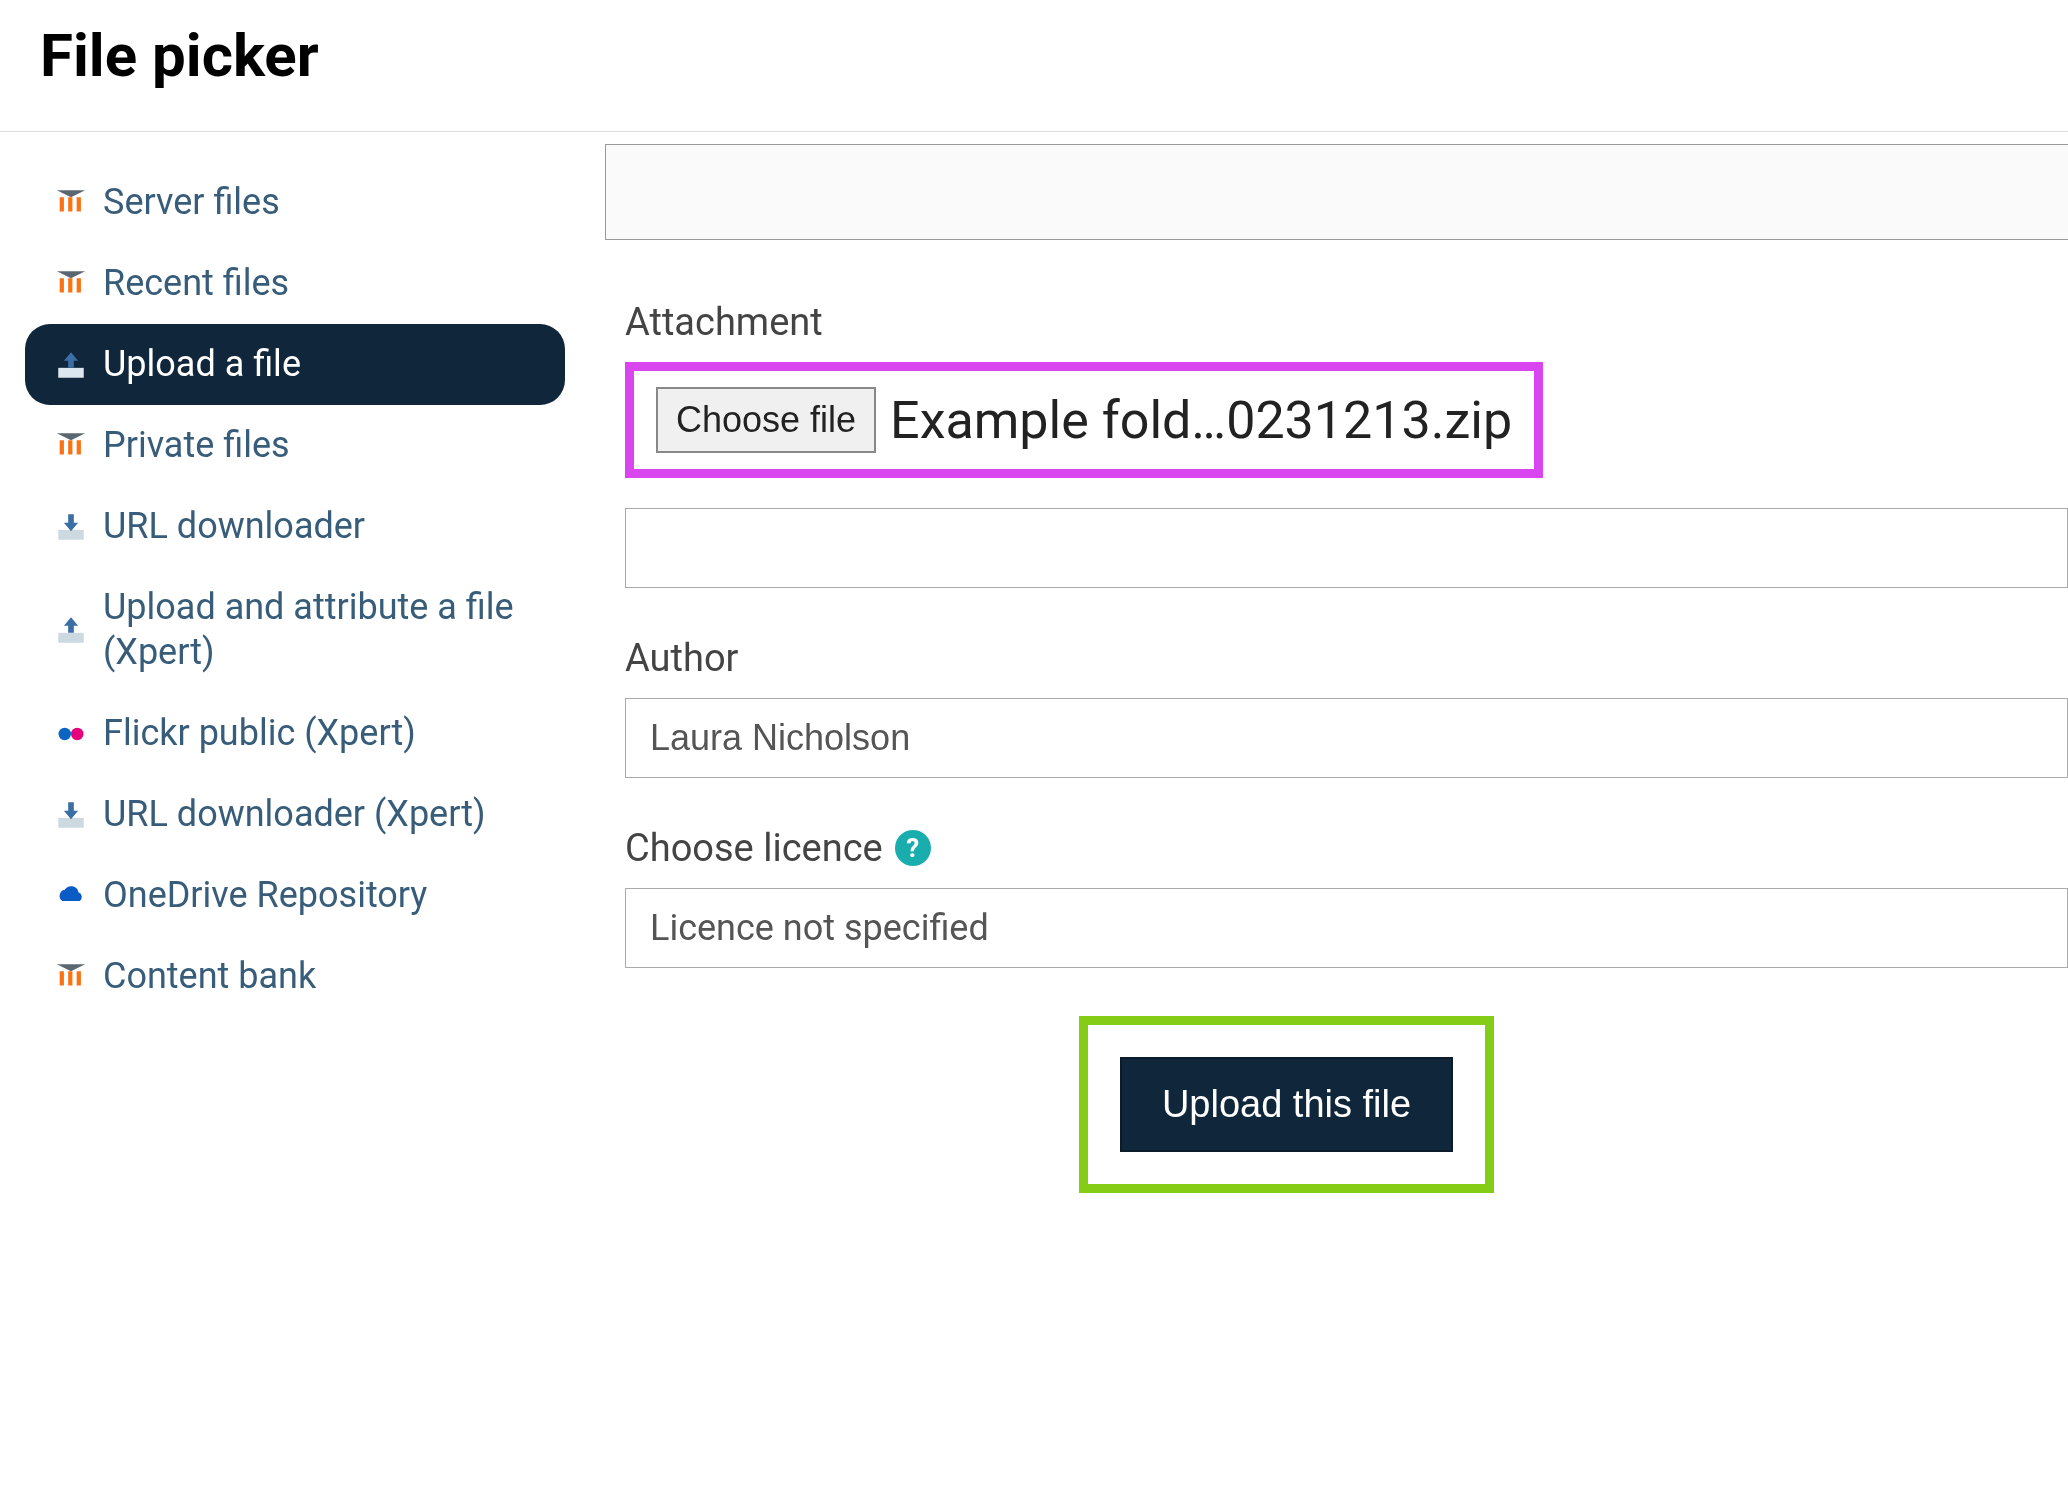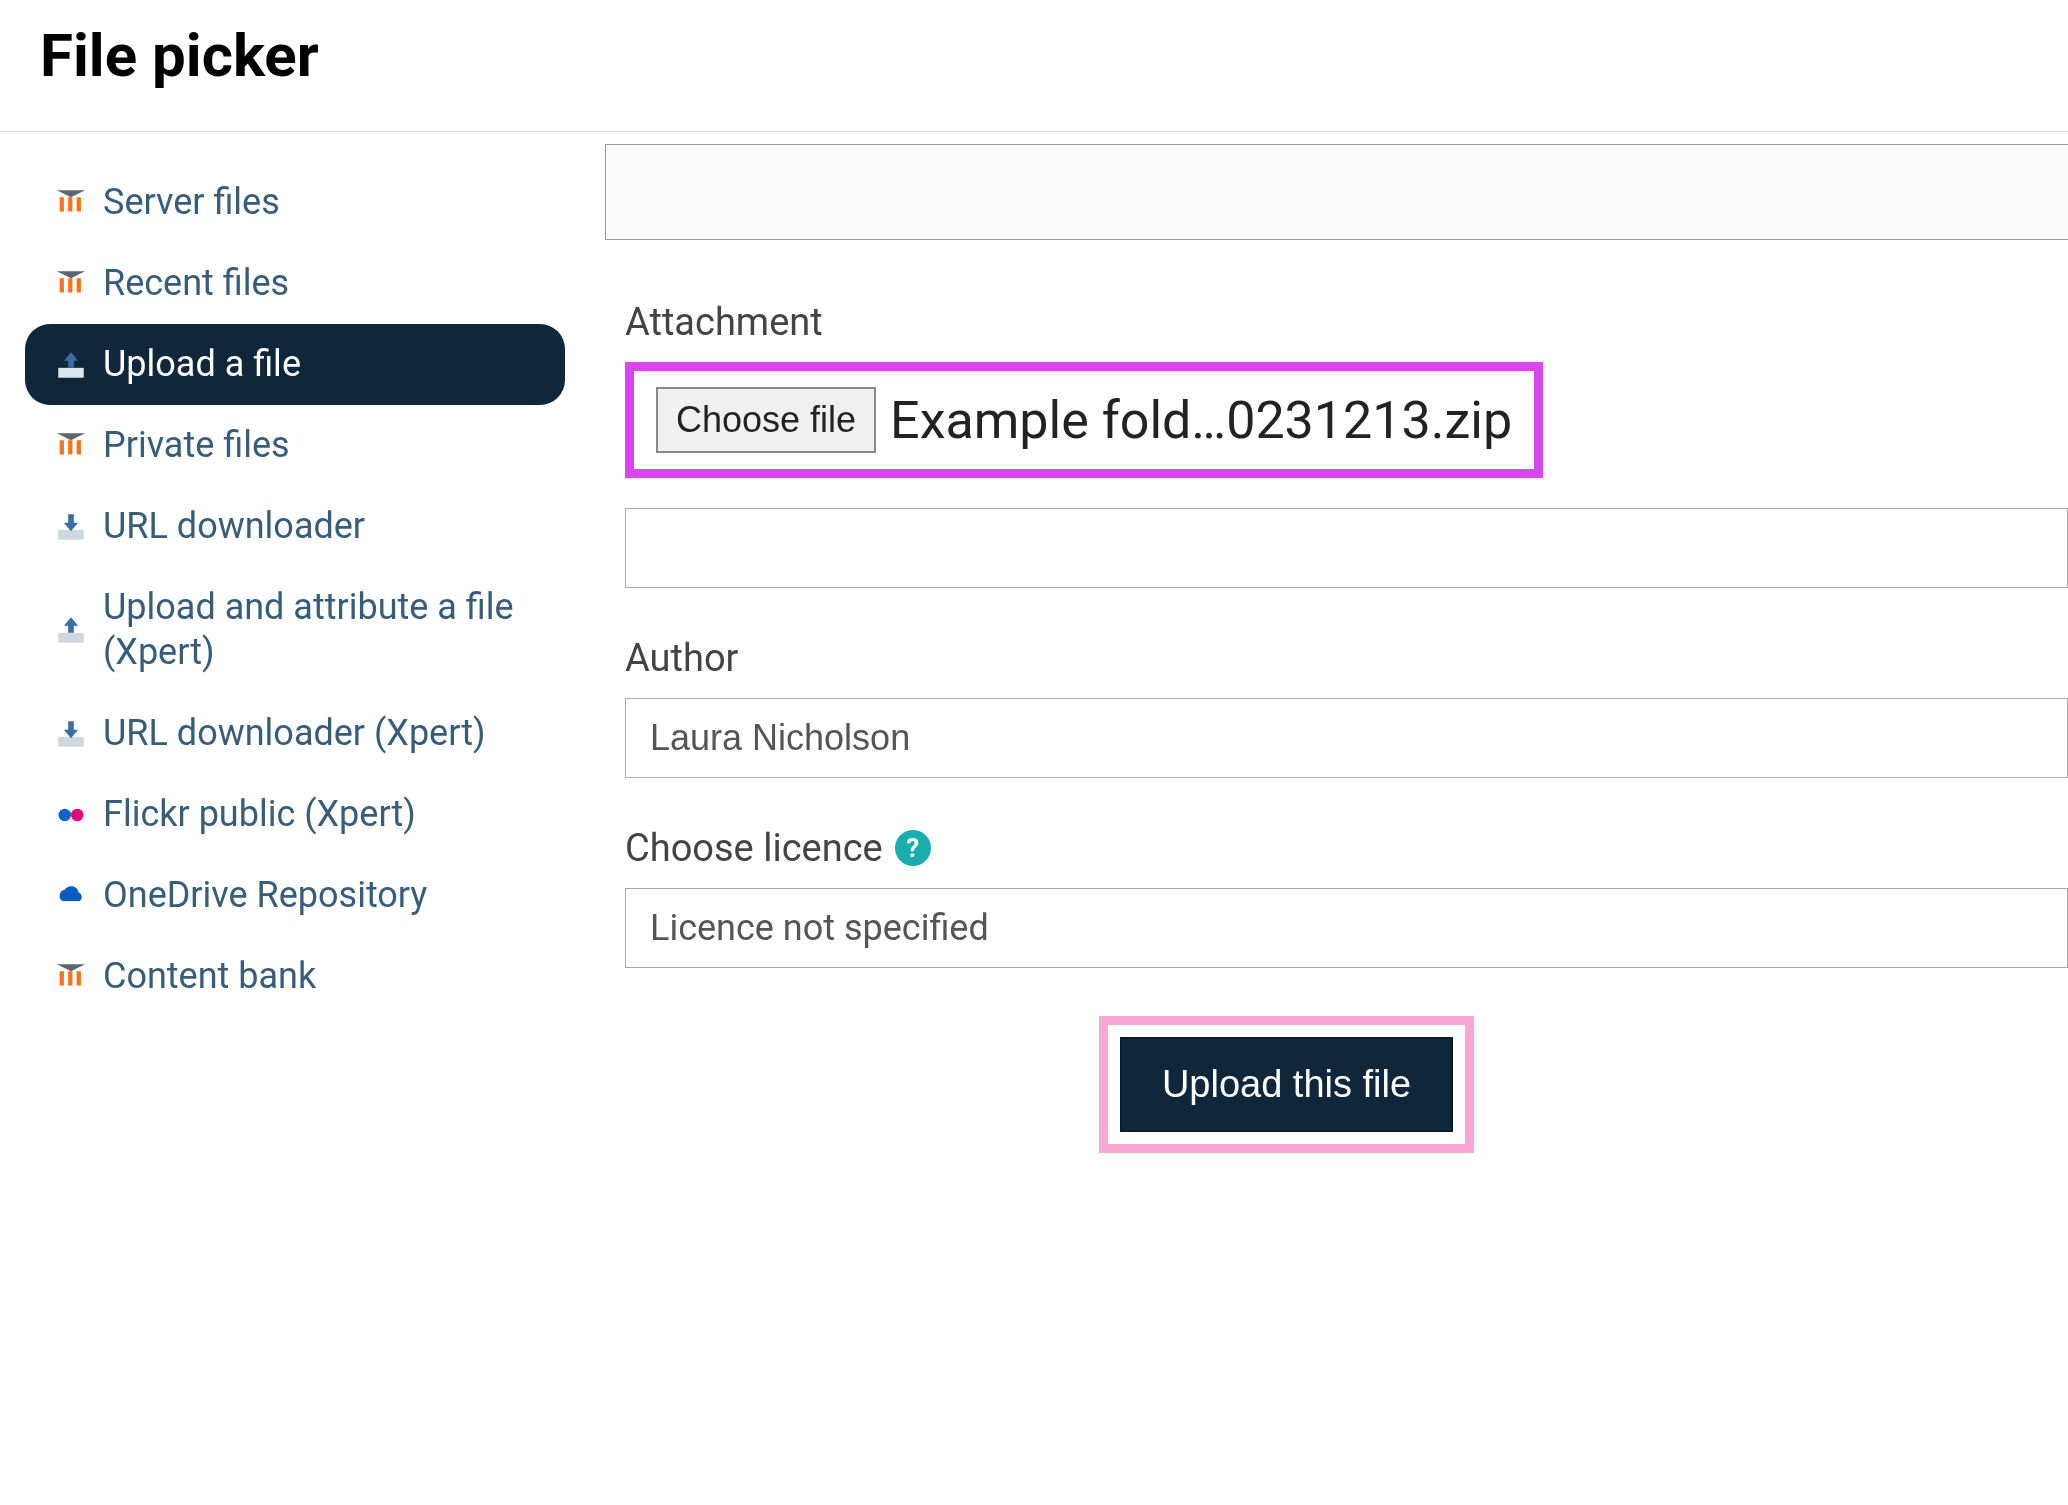--- a/index.html
+++ b/index.html
@@ -131,22 +131,22 @@
     font-weight: 700;
     align-items: center;
     justify-content: center;
   }
   .submit-row {
     display: flex;
     justify-content: center;
     padding-right: 120px;
   }
   .submit-box {
-    border: 9px solid #f9a8d4;
-    padding: 12px;
+    border: 9px solid #84cc16;
+    padding: 32px;
     display: inline-block;
   }
   .submit-btn {
     background: #10263a;
     color: #fff;
     border: 2px solid #0b1b2a;
     font-size: 38px;
     padding: 24px 40px;
     cursor: pointer;
   }
@@ -219,36 +219,36 @@
         <svg viewBox="0 0 24 24" width="34" height="34">
             <path fill="#cdd9e1" d="M3 14 h18 v7 h-18z"></path>
             <path fill="#3b6ea5" d="M12 3 l5 6 h-3 v5 h-4 v-5 h-3z"></path>
           </svg>
       </span>
       <span class="label">Upload and attribute a file (Xpert)</span>
     </div>
 
     <div class="sidebar-item">
       <span class="icon">
-        <svg viewBox="0 0 24 24" width="34" height="34">
-            <path fill="#cdd9e1" d="M3 14 h18 v7 h-18z"></path>
-            <path fill="#3b6ea5" d="M10 3 h4 v6 h3 l-5 6 -5-6 h3z"></path>
-          </svg>
-      </span>
-      <span class="label">URL downloader (Xpert)</span>
-    </div>
-
-    <div class="sidebar-item">
-      <span class="icon">
         <svg viewBox="0 0 24 24" width="34" height="30">
             <circle cx="7" cy="12" r="5" fill="#0a66c2"></circle>
             <circle cx="17" cy="12" r="5" fill="#e6007e"></circle>
           </svg>
       </span>
       <span class="label">Flickr public (Xpert)</span>
+    </div>
+
+    <div class="sidebar-item">
+      <span class="icon">
+        <svg viewBox="0 0 24 24" width="34" height="34">
+            <path fill="#cdd9e1" d="M3 14 h18 v7 h-18z"></path>
+            <path fill="#3b6ea5" d="M10 3 h4 v6 h3 l-5 6 -5-6 h3z"></path>
+          </svg>
+      </span>
+      <span class="label">URL downloader (Xpert)</span>
     </div>
 
     <div class="sidebar-item">
       <span class="icon">
         <svg viewBox="0 0 24 24" width="34" height="30">
             <path fill="#0a5cc4" d="M5 16 a5 5 0 0 1 2-9 a6 6 0 0 1 11 2 a4 4 0 0 1 1 7 z"></path>
           </svg>
       </span>
       <span class="label">OneDrive Repository</span>
     </div>

